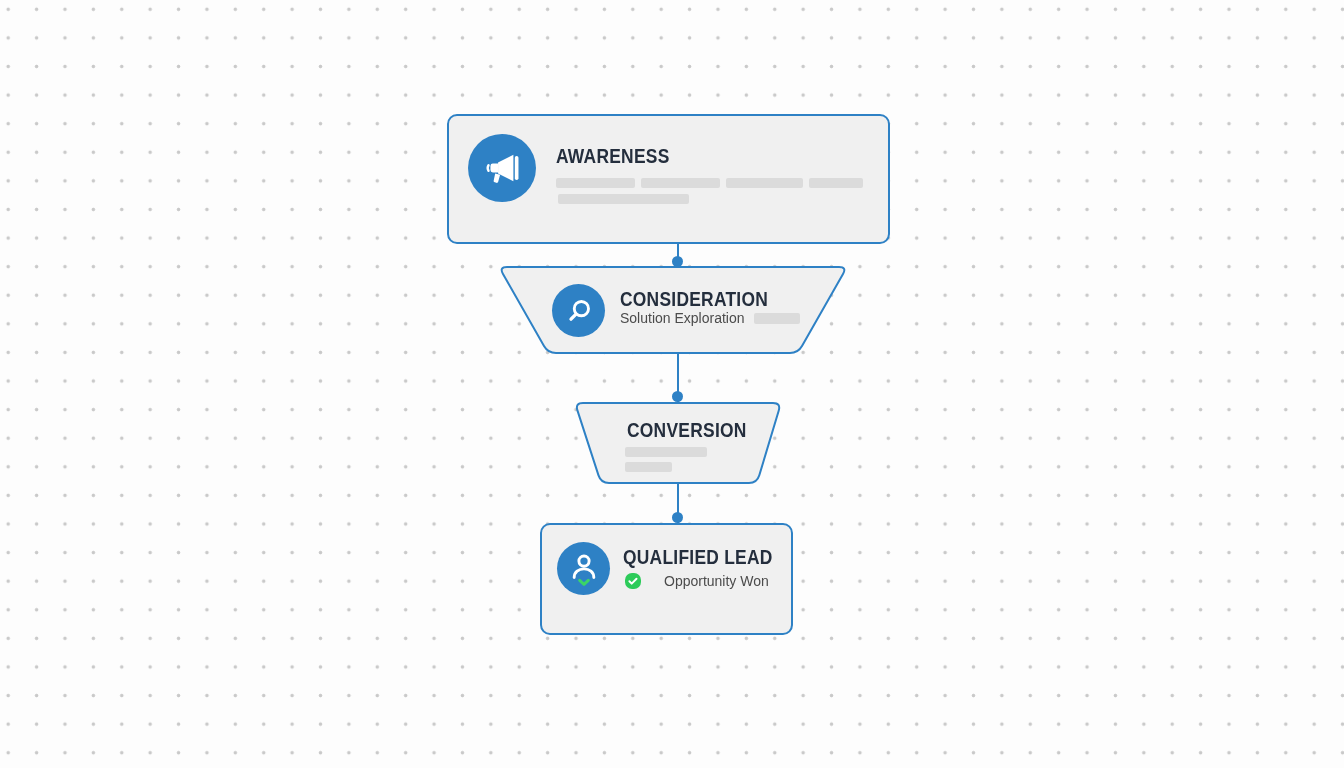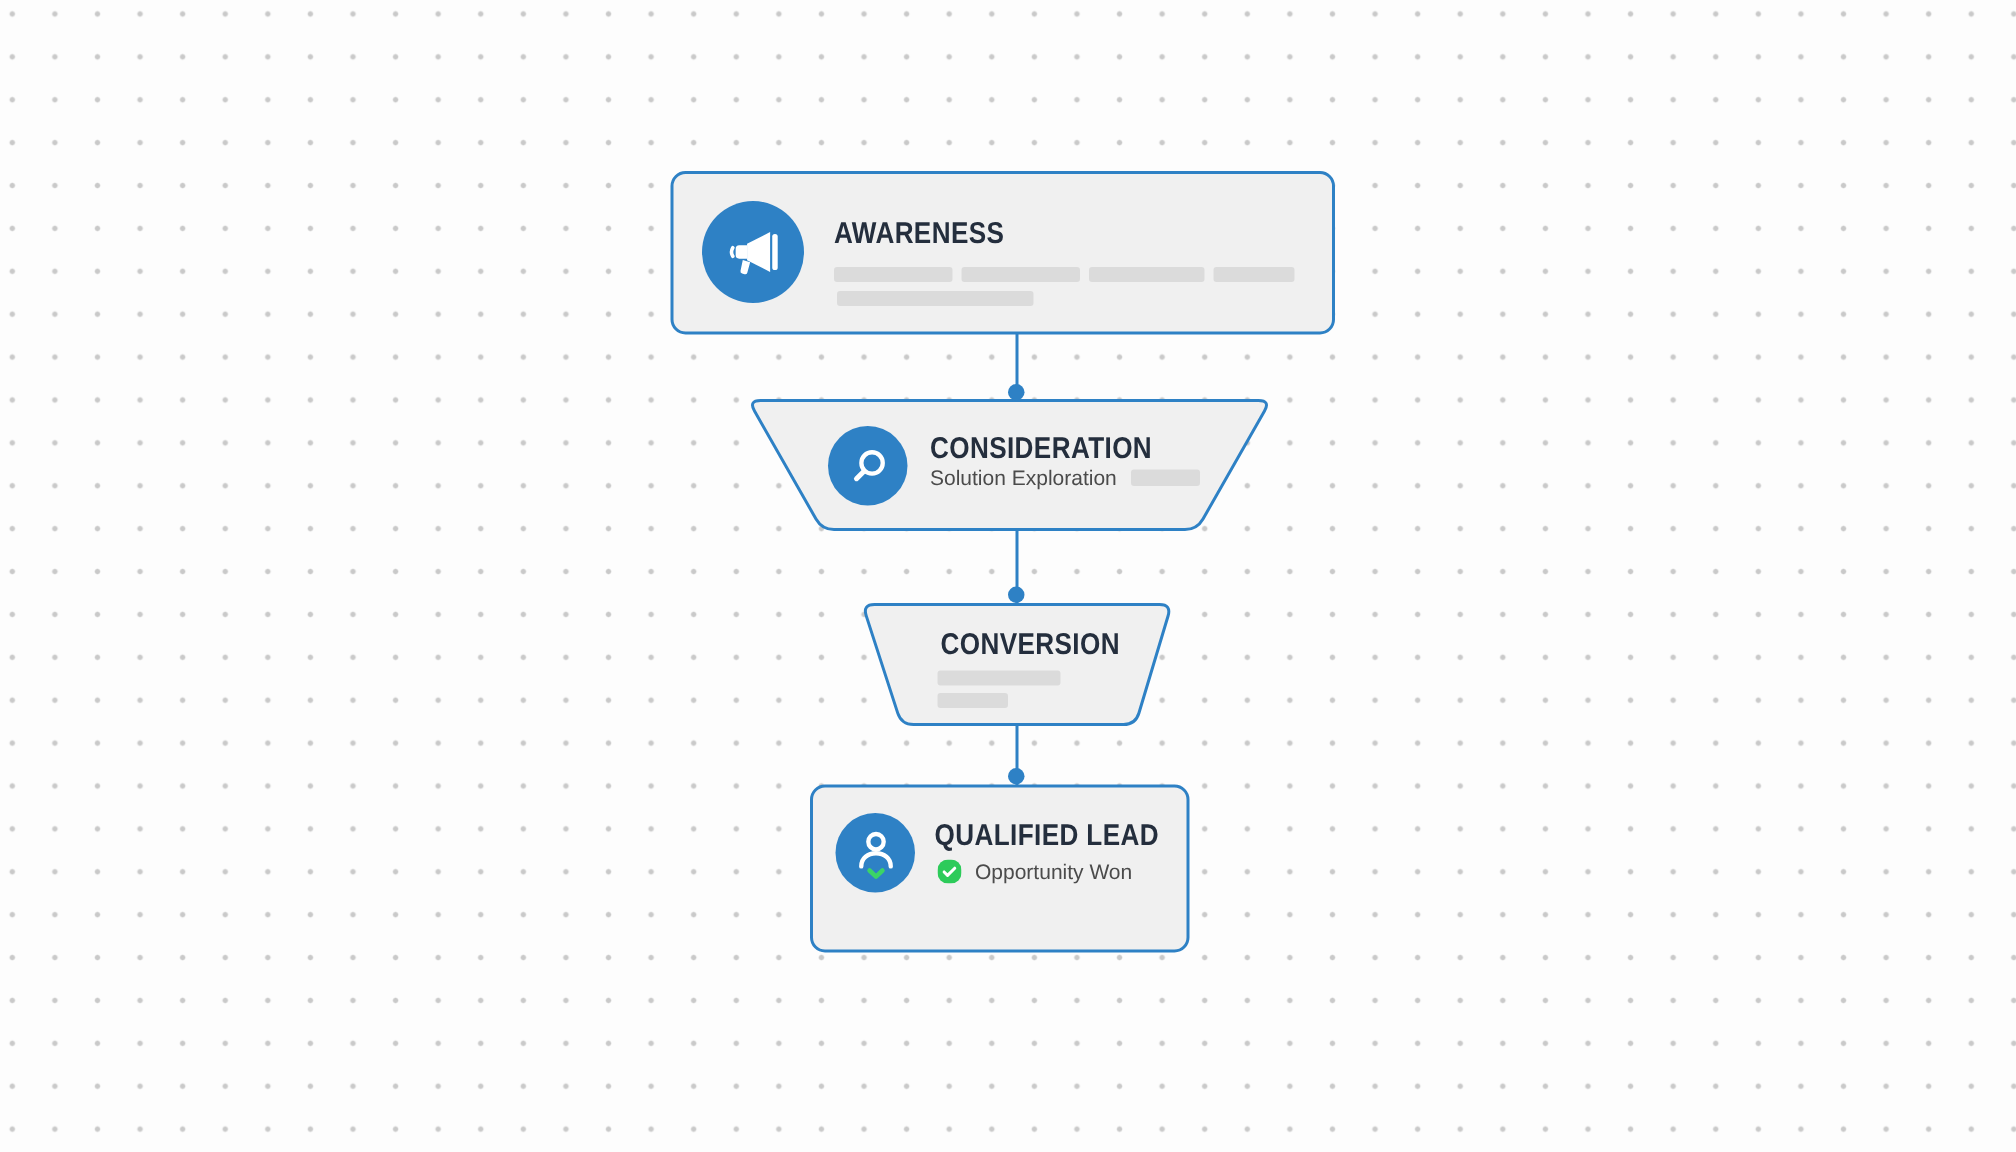--- a/index.html
+++ b/index.html
@@ -65,21 +65,21 @@
 </style>
 </head>
 <body>
 
 <div class="canvas">
 
   <div class="connector-line" style="left:677px; top:222px; height:45px;"></div>
   <div class="connector-line" style="left:677px; top:352px; height:51px;"></div>
   <div class="connector-line" style="left:677px; top:482px; height:42px;"></div>
 
-  <div class="stage-card" style="left:447px; top:114px; width:443px; height:109px;">
+  <div class="stage-card" style="left:447px; top:114px; width:443px; height:130px;">
     <div class="icon-circle lg" style="left:19px; top:18px;">
       <svg viewBox="0 0 24 24" width="38" height="38" aria-hidden="true">
         <g fill="#ffffff">
           <path d="M9.5 8.5 L19.2 3.6 V20.4 L9.5 15.5 Z"></path>
           <rect x="20.1" y="4.4" width="2.3" height="15.2" rx="1.1"></rect>
           <path d="M6.2 9.2 h3.3 v5.6 H6.2 a1.5 1.5 0 0 1 -1.5 -1.5 v-2.6 a1.5 1.5 0 0 1 1.5 -1.5 z"></path>
           <path d="M7.7 15.4 l3.1 0.9 -1.2 4.4 a0.95 0.95 0 0 1 -1.15 0.65 l-1.05 -0.3 a0.95 0.95 0 0 1 -0.65 -1.15 z"></path>
         </g>
         <path d="M3.5 10.2 a3.4 3.4 0 0 0 0 3.6" stroke="#ffffff" stroke-width="1.5" fill="none" stroke-linecap="round"></path>
       </svg>
@@ -129,21 +129,21 @@
       </svg>
     </div>
     <div class="stage-title" style="left:81px; top:22px;">QUALIFIED LEAD</div>
     <div class="sub-row" style="left:83px; top:48px;">
       <span class="check-badge">
         <svg viewBox="0 0 16 16" width="16" height="16" aria-hidden="true">
           <rect width="16" height="16" rx="7" fill="#2dcb5a"></rect>
           <path d="M4.4 8.3 l2.3 2.3 4.8 -4.8" stroke="#ffffff" stroke-width="2" fill="none" stroke-linecap="round" stroke-linejoin="round"></path>
         </svg>
       </span>
-      <span class="stage-subtitle" style="margin-left:9px;">Opportunity Won</span>
+      <span class="stage-subtitle" style="margin-left:23px;">Opportunity Won</span>
     </div>
   </div>
 
   <div class="connector-dot" style="left:672px; top:256px;"></div>
   <div class="connector-dot" style="left:672px; top:391px;"></div>
   <div class="connector-dot" style="left:672px; top:512px;"></div>
 
 </div>
 
 </body></html>

